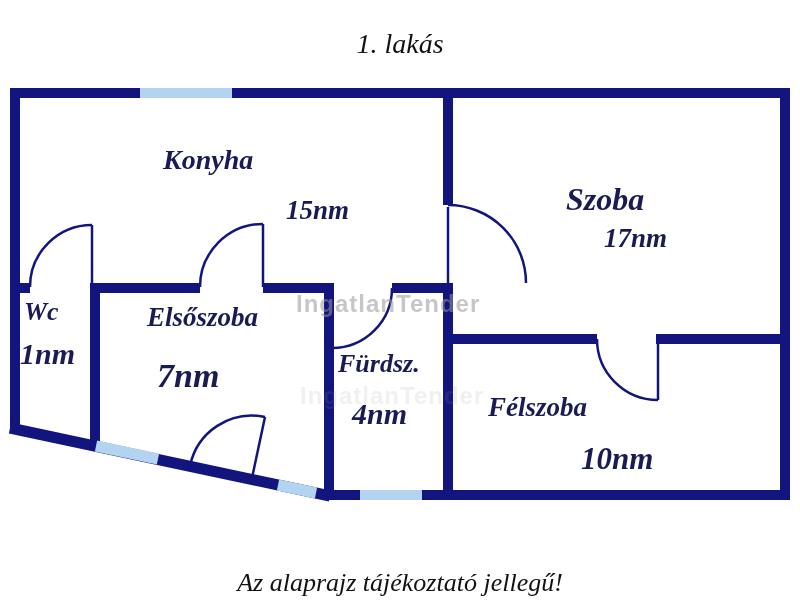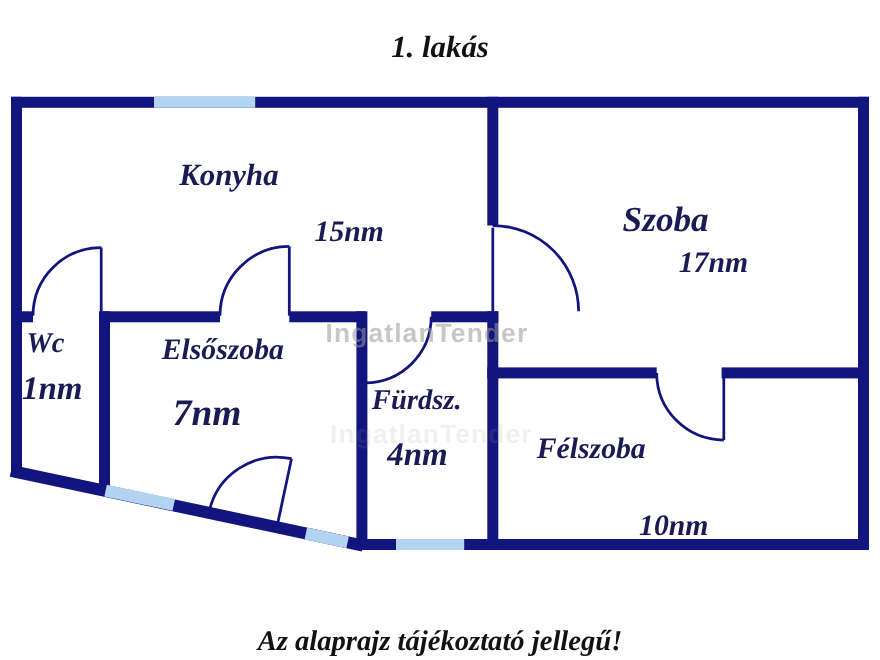--- a/index.html
+++ b/index.html
@@ -21,47 +21,47 @@
   .label{
     position:absolute;
     font-style:italic;
     font-weight:bold;
     color:var(--room-text);
     white-space:nowrap;
     line-height:1;
   }
   .heading{
     position:absolute;left:0;width:800px;text-align:center;
-    font-style:italic;font-weight:bold;color:var(--heading-text);
+    font-style:italic;font-weight:normal;color:var(--heading-text);
     white-space:nowrap;line-height:1;
   }
   .title{top:30px;font-size:28px;}
   .note{top:546px;font-size:26px;margin-top:24px;}
   .watermark{
     position:absolute;
     font-family:"Liberation Sans","DejaVu Sans",sans-serif;
     font-weight:bold;
     color:var(--watermark);
     letter-spacing:1px;
     line-height:1;
   }
   .wm-main{left:296px;top:292px;font-size:24px;opacity:0.55;}
   .wm-faint{left:300px;top:384px;font-size:24px;opacity:0.14;}
   .konyha-name{left:163px;top:146px;font-size:28px;}
   .konyha-area{left:286px;top:197px;font-size:27px;}
   .szoba-name{left:566px;top:183px;font-size:32px;font-style:italic;}
-  .szoba-area{left:617px;top:225px;font-size:27px;text-align:right;}
+  .szoba-area{left:604px;top:225px;font-size:27px;text-align:right;}
   .wc-name{left:24px;top:299px;font-size:26px;}
   .wc-area{left:20px;top:339px;font-size:30px;}
   .elsoszoba-name{left:147px;top:304px;font-size:27px;}
   .elsoszoba-area{left:157px;top:359px;font-size:34px;}
   .furdsz-name{left:338px;top:351px;font-size:26px;}
   .furdsz-area{left:352px;top:399px;font-size:30px;}
   .felszoba-name{left:488px;top:394px;font-size:27px;}
-  .felszoba-area{left:581px;top:464px;font-size:27px;text-align:right;}
+  .felszoba-area{left:581px;top:443px;font-size:31px;text-align:right;}
 </style>
 </head>
 <body>
 
 <div class="plan">
 
   <svg width="800" height="600" viewBox="0 0 800 600">
 
     <g fill="var(--wall)">
       <rect x="10" y="88" width="780" height="10"></rect>

